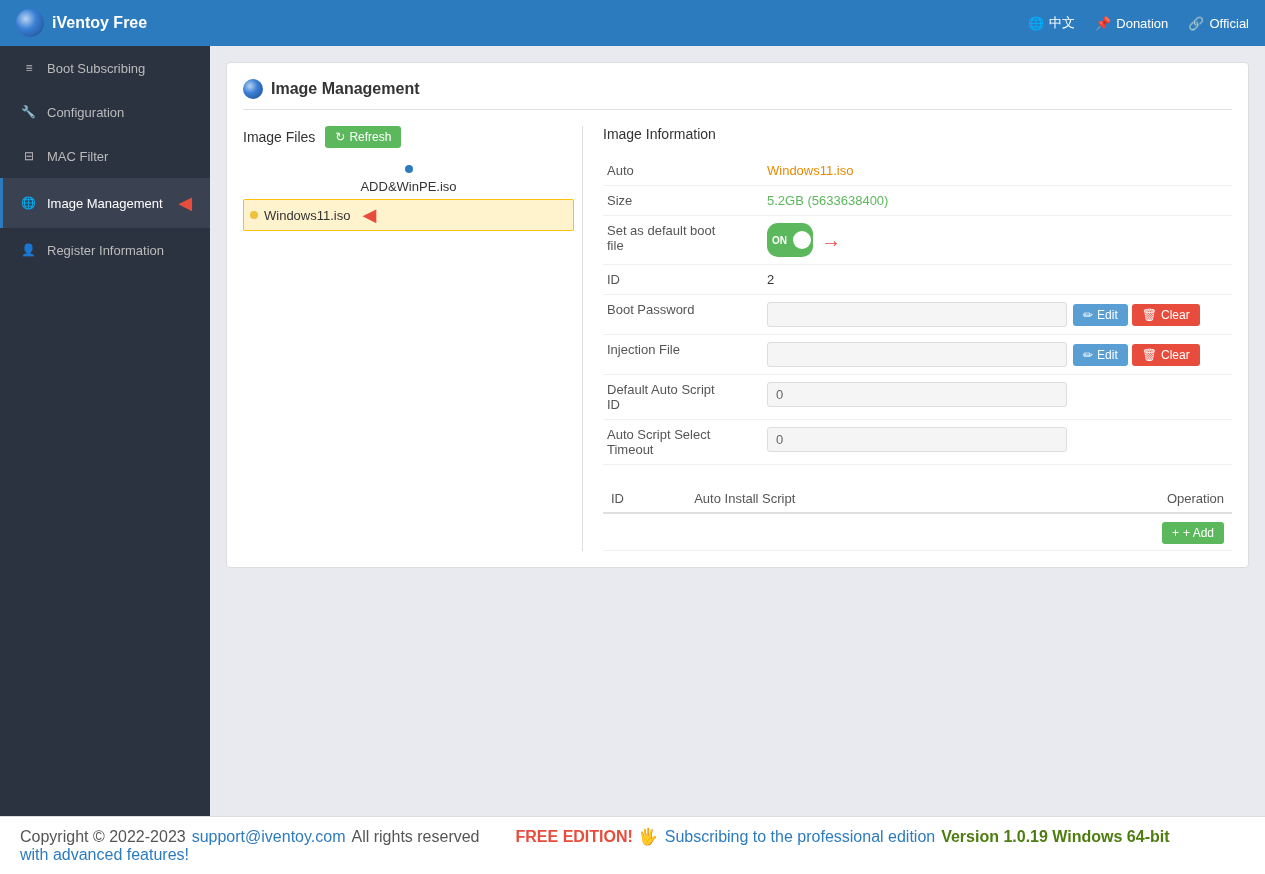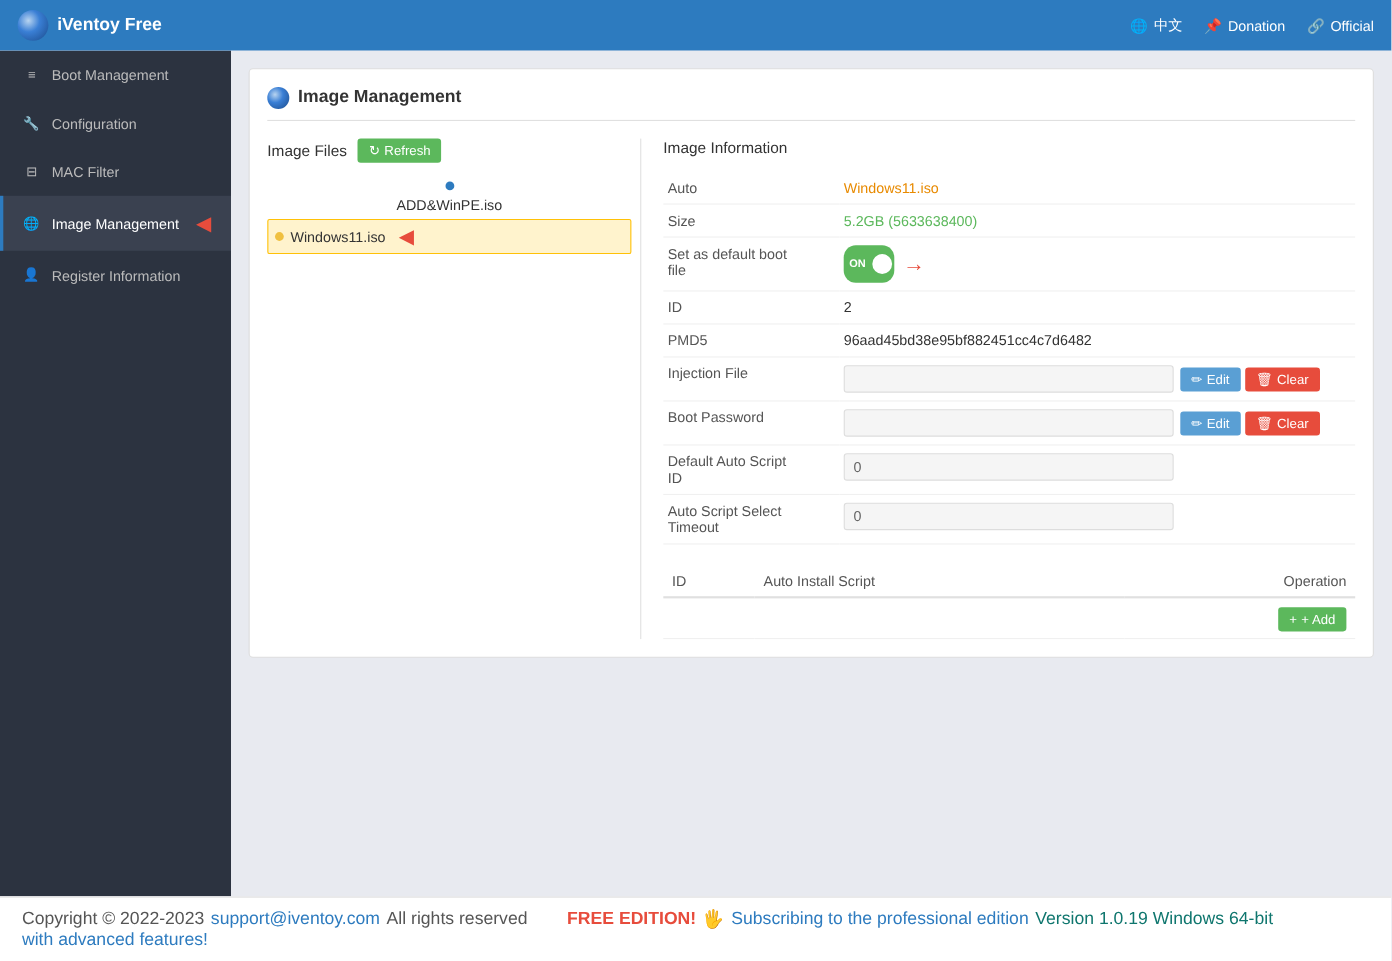--- a/index.html
+++ b/index.html
@@ -339,21 +339,21 @@
       border-top: 1px solid #ddd;
       padding: 10px 20px;
       font-size: 16px;
       color: #555;
       flex-shrink: 0;
     }
     .footer a { color: #2d7bbf; text-decoration: none; }
     .footer-row { display: flex; align-items: center; gap: 6px; flex-wrap: wrap; }
     .free-edition { color: #e74c3c; font-weight: bold; margin-left: 30px; }
     .pro-link { color: #2d7bbf; }
-    .version-info { color: #0f766e; }
+    .version-info { color: #4d7c0f; font-weight: bold; }
   </style>
 </head>
 <body>
 
 <div class="header">
   <div class="header-logo">
     <div class="globe-icon"></div>
     <span>iVentoy Free</span>
   </div>
   <div class="header-right">
@@ -370,21 +370,21 @@
       <span>Official</span>
     </a>
   </div>
 </div>
 
 <div class="main-layout">
 
   <nav class="sidebar">
     <div class="sidebar-item">
       <span class="sidebar-icon">≡</span>
-      <span>Boot Management</span>
+      <span>Boot Subscribing</span>
     </div>
     <div class="sidebar-item">
       <span class="sidebar-icon">🔧</span>
       <span>Configuration</span>
     </div>
     <div class="sidebar-item">
       <span class="sidebar-icon">⊟</span>
       <span>MAC Filter</span>
     </div>
     <div class="sidebar-item active">
@@ -452,43 +452,39 @@
                     </div>
                     <span class="toggle-arrow">→</span>
                   </div>
                 </td>
               </tr>
               <tr>
                 <td class="info-label">ID</td>
                 <td class="info-value">2</td>
               </tr>
               <tr>
-                <td class="info-label">PMD5</td>
-                <td class="info-value">96aad45bd38e95bf882451cc4c7d6482</td>
-              </tr>
-              <tr>
-                <td class="info-label">Injection File</td>
+                <td class="info-label">Boot Password</td>
                 <td class="info-value">
                   <div class="input-group">
                     <input class="info-input" type="text" value="" style="">
                     <div class="btn-group">
                       <button class="btn-edit">
                         <span>✏</span>
                         <span>Edit</span>
                       </button>
                       <button class="btn-clear">
                         <span>🗑</span>
                         <span>Clear</span>
                       </button>
                     </div>
                   </div>
                 </td>
               </tr>
               <tr>
-                <td class="info-label">Boot Password</td>
+                <td class="info-label">Injection File</td>
                 <td class="info-value">
                   <div class="input-group">
                     <input class="info-input" type="text" value="" style="">
                     <div class="btn-group">
                       <button class="btn-edit">
                         <span>✏</span>
                         <span>Edit</span>
                       </button>
                       <button class="btn-clear">
                         <span>🗑</span>

